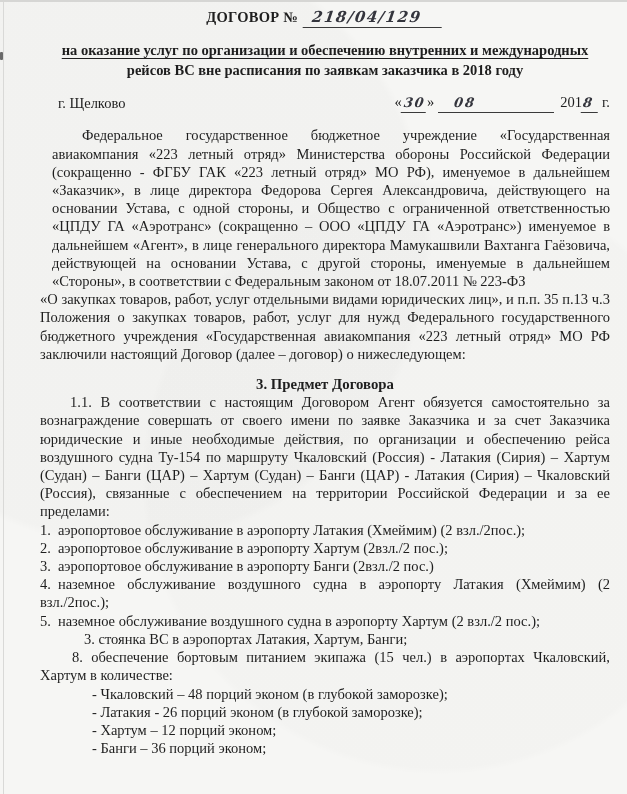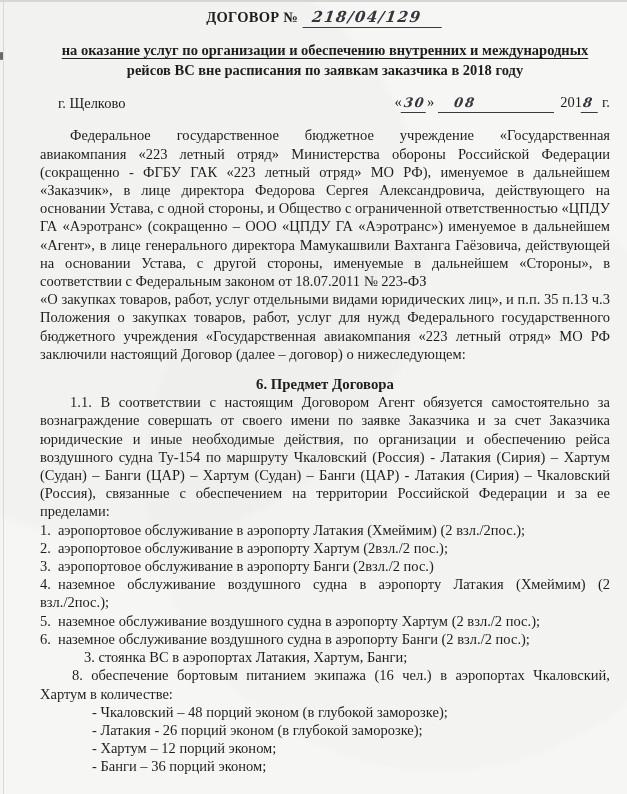--- a/index.html
+++ b/index.html
@@ -80,21 +80,21 @@
   .date-year8 {
     border-bottom: 1.2px solid #3a3a3a;
     padding: 0 5px 0 1px;
     font-size: 13px;
   }
   
   .para {
     margin: 0;
     text-align: justify;
   }
-  .para.first { margin-top: 13px; }
+  .para.first { margin-top: 13px; margin-left: 12px; }
   .para.indent { text-indent: 30px; }
   .section-heading {
     margin: 12px 0 0 0;
     text-align: center;
     font-weight: bold;
     font-size: 14.8px;
   }
   .nlist { }
   .nitem { text-align: justify; }
   .nitem .nnum { margin-right: 7px; }
@@ -137,34 +137,33 @@
 
   <div class="place-date-row">
     <span class="place">г. Щелково</span>
     <span class="date-block"><span>«</span><span class="hw date-day">30</span><span>»</span><span class="date-month-line"><span class="hw">08</span></span><span>201</span><span class="hw date-year8">8</span>
       <span>г.</span></span>
   </div>
 
   <p class="para indent first">Федеральное государственное бюджетное учреждение «Государственная авиакомпания «223 летный отряд» Министерства обороны Российской Федерации (сокращенно - ФГБУ ГАК «223 летный отряд» МО РФ), именуемое в дальнейшем «Заказчик», в лице директора Федорова Сергея Александровича, действующего на основании Устава, с одной стороны, и Общество с ограниченной ответственностью «ЦПДУ ГА «Аэротранс» (сокращенно – ООО «ЦПДУ ГА «Аэротранс») именуемое в дальнейшем «Агент», в лице генерального директора Мамукашвили Вахтанга Гаёзовича, действующей на основании Устава, с другой стороны, именуемые в дальнейшем «Стороны», в соответствии с Федеральным законом от 18.07.2011 № 223-ФЗ</p>
   <p class="para">«О закупках товаров, работ, услуг отдельными видами юридических лиц», и п.п. 35 п.13 ч.3 Положения о закупках товаров, работ, услуг для нужд Федерального государственного бюджетного учреждения «Государственная авиакомпания «223 летный отряд» МО РФ заключили настоящий Договор (далее – договор) о нижеследующем:</p>
 
-  <h3 class="section-heading">6.  Предмет Договора</h3>
+  <h3 class="section-heading">3.  Предмет Договора</h3>
   <p class="para indent">1.1. В соответствии с настоящим Договором Агент обязуется самостоятельно за вознаграждение совершать от своего имени по заявке Заказчика и за счет Заказчика юридические и иные необходимые действия, по организации и обеспечению рейса воздушного судна Ту-154 по маршруту Чкаловский (Россия) - Латакия (Сирия) – Хартум (Судан) – Банги (ЦАР) – Хартум (Судан) – Банги (ЦАР) - Латакия (Сирия) – Чкаловский (Россия), связанные с обеспечением на территории Российской Федерации и за ее пределами:</p>
 
   <div class="nlist">
     <div class="nitem"><span class="nnum">1.</span><span>аэропортовое обслуживание в аэропорту Латакия (Хмеймим) (2 взл./2пос.);</span></div>
     <div class="nitem"><span class="nnum">2.</span><span>аэропортовое обслуживание в аэропорту Хартум (2взл./2 пос.);</span></div>
     <div class="nitem"><span class="nnum">3.</span><span>аэропортовое обслуживание в аэропорту Банги (2взл./2 пос.)</span></div>
     <div class="nitem"><span class="nnum">4.</span><span>наземное обслуживание воздушного судна в аэропорту Латакия (Хмеймим) (2 взл./2пос.);</span></div>
     <div class="nitem"><span class="nnum">5.</span><span>наземное обслуживание воздушного судна в аэропорту Хартум (2 взл./2 пос.);</span></div>
-    <div class="nitem"><span class="nnum">6.</span><span>наземное обслуживание воздушного судна в аэропорту Банги (2 взл./2 пос.);</span></div>
   </div>
 
   <p class="item7">3. стоянка ВС в аэропортах Латакия, Хартум, Банги;</p>
-  <p class="item8">8. обеспечение бортовым питанием экипажа (16 чел.) в аэропортах Чкаловский, Хартум в количестве:</p>
+  <p class="item8">8. обеспечение бортовым питанием экипажа (15 чел.) в аэропортах Чкаловский, Хартум в количестве:</p>
 
   <div class="portions">
     <div>- Чкаловский – 48 порций эконом (в глубокой заморозке);</div>
     <div>- Латакия - 26 порций эконом (в глубокой заморозке);</div>
     <div>- Хартум – 12 порций эконом;</div>
     <div>- Банги – 36 порций эконом;</div>
   </div>
 
 </div>
 

